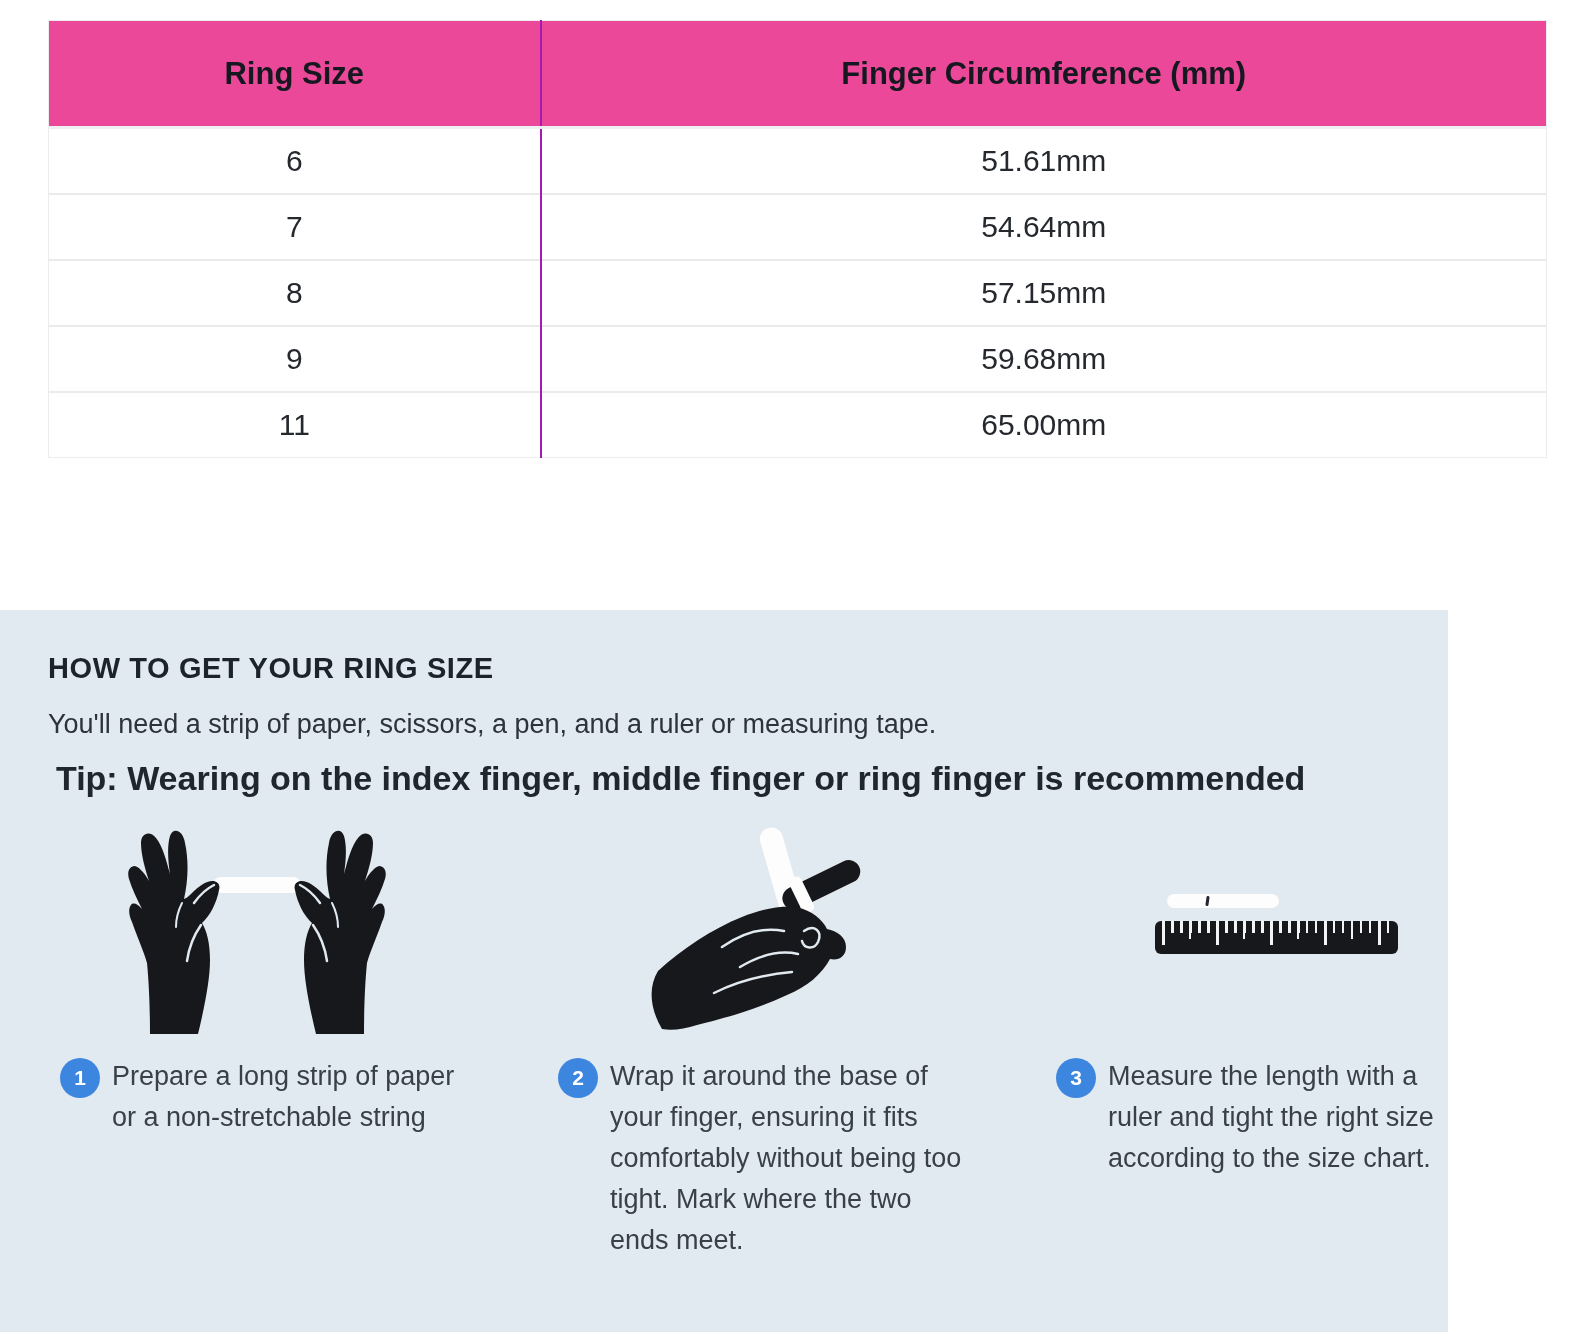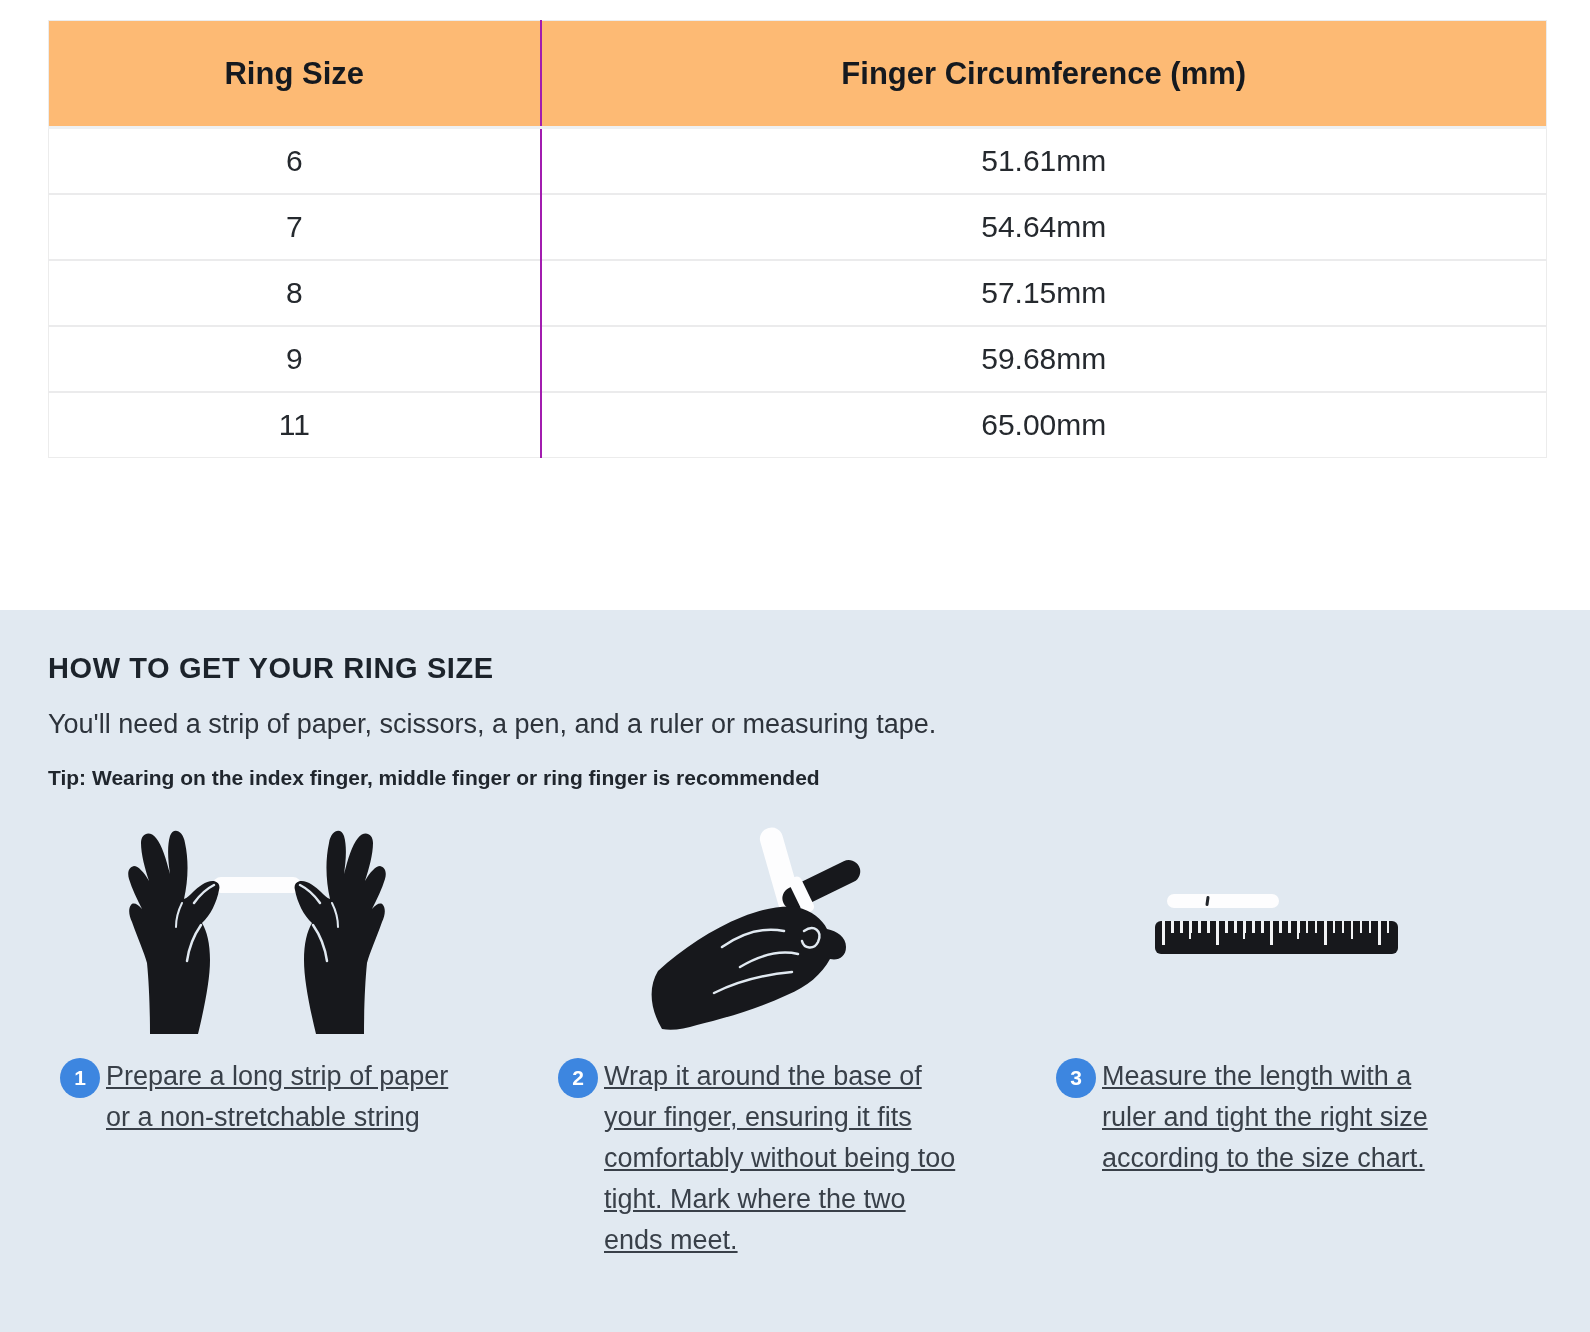--- a/index.html
+++ b/index.html
@@ -9,44 +9,44 @@
     font-family:"Liberation Sans", sans-serif; position:relative; overflow:hidden;
   }
 
   
   .table-wrap { position:absolute; left:48px; top:20px; width:1498px; }
   table.size-table {
     width:100%; border-collapse:collapse; table-layout:fixed;
     border:1px solid #ececec;
   }
   .size-table th {
-    height:107px; background:#fdba74; color:#15191f;
+    height:107px; background:#ec4899; color:#15191f;
     font-size:31px; font-weight:700; text-align:center; vertical-align:middle;
     border-bottom:3px solid #eef1f3;
   }
   .size-table th + th, .size-table td + td { border-left:2px solid #a21caf; }
   .size-table td {
     height:66px; background:#ffffff; color:#25292e;
     font-size:30px; font-weight:500; text-align:center; vertical-align:middle;
     border-top:2px solid #ebebec;
   }
 
   
   .guide {
-    position:absolute; left:0; top:610px; width:1590px; height:722px;
+    position:absolute; left:0; top:610px; width:1448px; height:722px;
     background:#e1e9f1; padding:42px 48px 0 48px;
   }
   .guide h2 {
     margin:0; font-size:29px; font-weight:800; letter-spacing:.6px; color:#1c232b;
   }
   .guide .intro {
     margin:24px 0 0 0; font-size:27px; font-weight:400; color:#2d333b;
   }
   .guide .tip {
-    margin:0; font-size:21px; font-weight:700; color:#20262d; line-height:44px;
+    margin:8px; font-size:34px; font-weight:700; color:#20262d; line-height:44px;
   }
   .guide .tip.first { margin-top:16px; }
 
   .cols {
     display:grid; grid-template-columns:498px 498px 498px;
     margin-top:16px; padding-left:12px;
   }
   .figure {
     height:218px; display:flex; align-items:flex-end; justify-content:flex-start;
   }
@@ -70,21 +70,21 @@
   .ruler .t-tall  { height:24px; background:repeating-linear-gradient(90deg,#f2f3f5 0 3px,   transparent 3px 54px); }
 
   
   .step { display:flex; align-items:flex-start; margin-top:22px; padding-right:92px; }
   .badge {
     flex:0 0 40px; width:40px; height:40px; border-radius:50%;
     background:#3d86e0; color:#ffffff; font-size:21px; font-weight:700;
     display:flex; align-items:center; justify-content:center; margin-top:2px;
   }
   .step-text {
-    margin-left:6px; font-size:27px; line-height:41px; color:#394049; max-width:352px;text-decoration:underline;
+    margin-left:12px; font-size:27px; line-height:41px; color:#394049; max-width:352px;
   }
 </style>
 </head>
 <body>
 
 <div class="table-wrap">
   <table class="size-table">
     <colgroup>
         <col style="width:492px">
         <col style="width:1006px">

